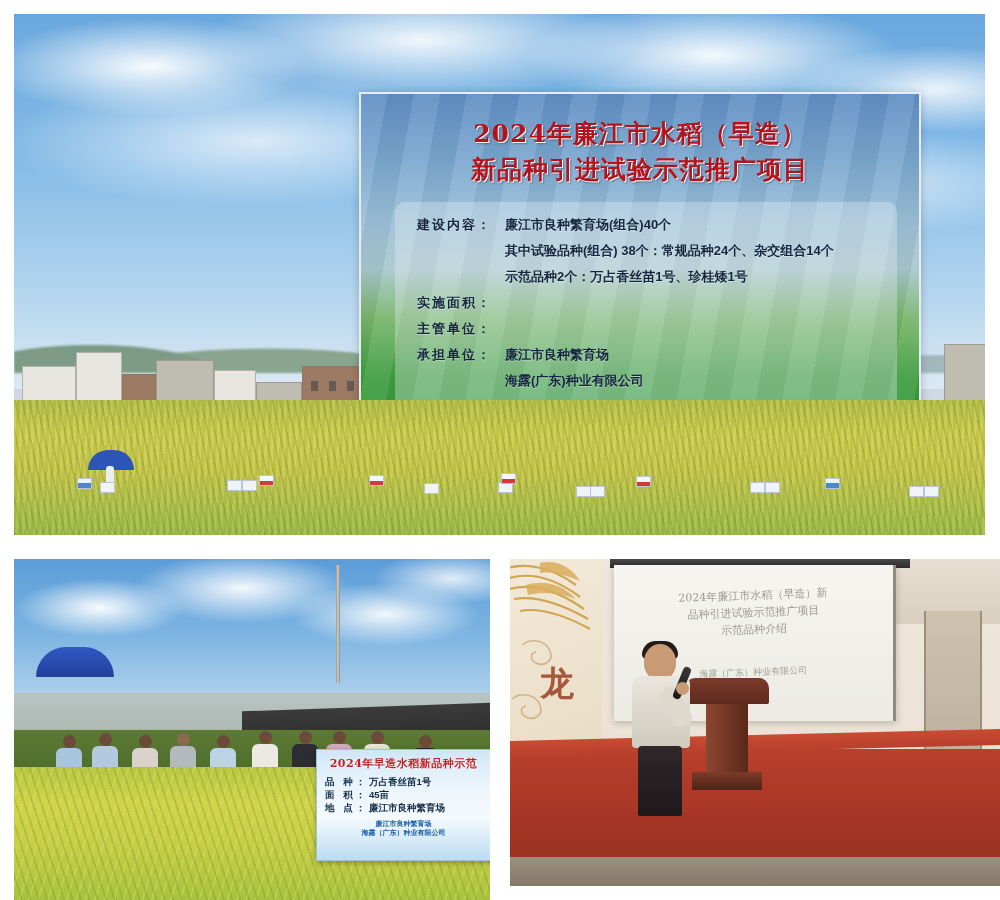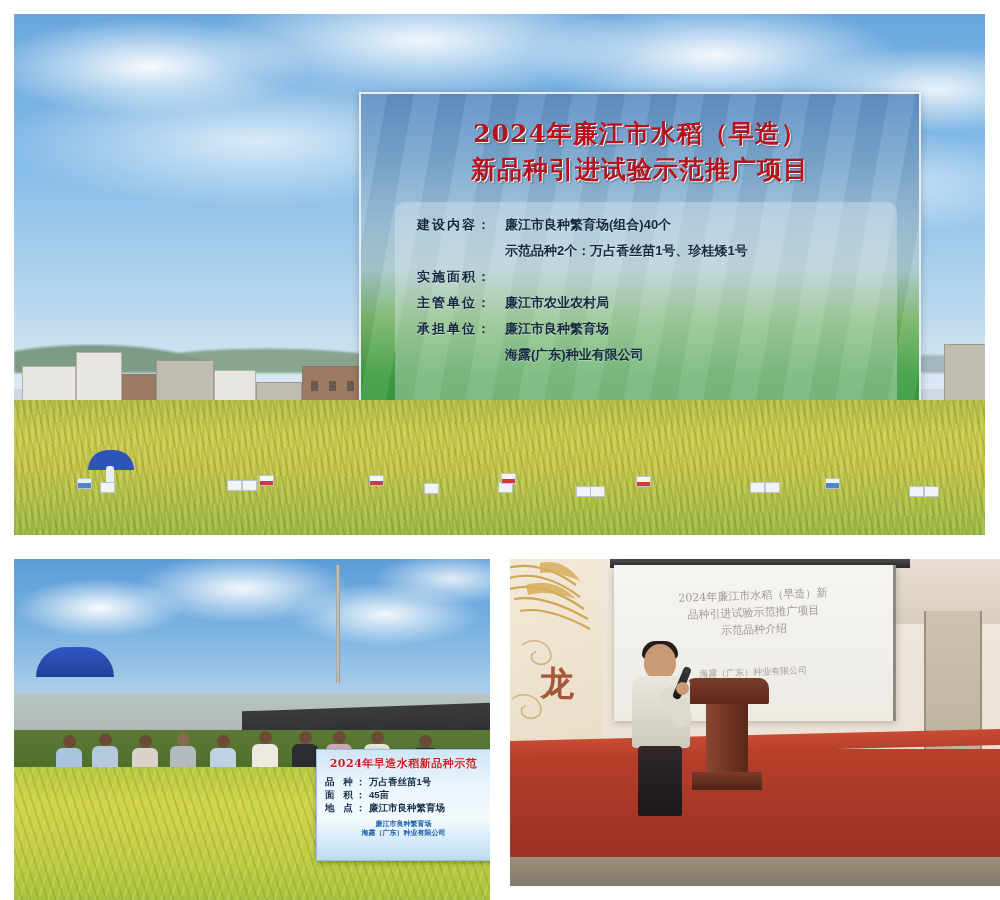--- a/index.html
+++ b/index.html
@@ -281,28 +281,31 @@
         <div>新品种引进试验示范推广项目</div>
       </div>
 
       <div class="bb-body">
         <div class="bb-row">
           <span class="bb-label">建设内容：</span>
           <span class="bb-val">廉江市良种繁育场(组合)40个</span>
         </div>
         <div class="bb-row indent">
           <span class="bb-label">建设内容：</span>
+          <span class="bb-val">其中试验品种(组合) 38个：常规品种24个、杂交组合14个</span>
+        </div>
+        <div class="bb-row indent">
+          <span class="bb-label">建设内容：</span>
           <span class="bb-val">示范品种2个：万占香丝苗1号、珍桂矮1号</span>
         </div>
         <div class="bb-row">
           <span class="bb-label">实施面积：</span>
         </div>
         <div class="bb-row">
           <span class="bb-label">主管单位：</span>
-          <span class="bb-val">廉江市农业农村局</span>
         </div>
         <div class="bb-row">
           <span class="bb-label">承担单位：</span>
           <span class="bb-val">廉江市良种繁育场</span>
         </div>
         <div class="bb-row indent">
           <span class="bb-label">承担单位：</span>
           <span class="bb-val">海露(广东)种业有限公司</span>
         </div>
       </div>

